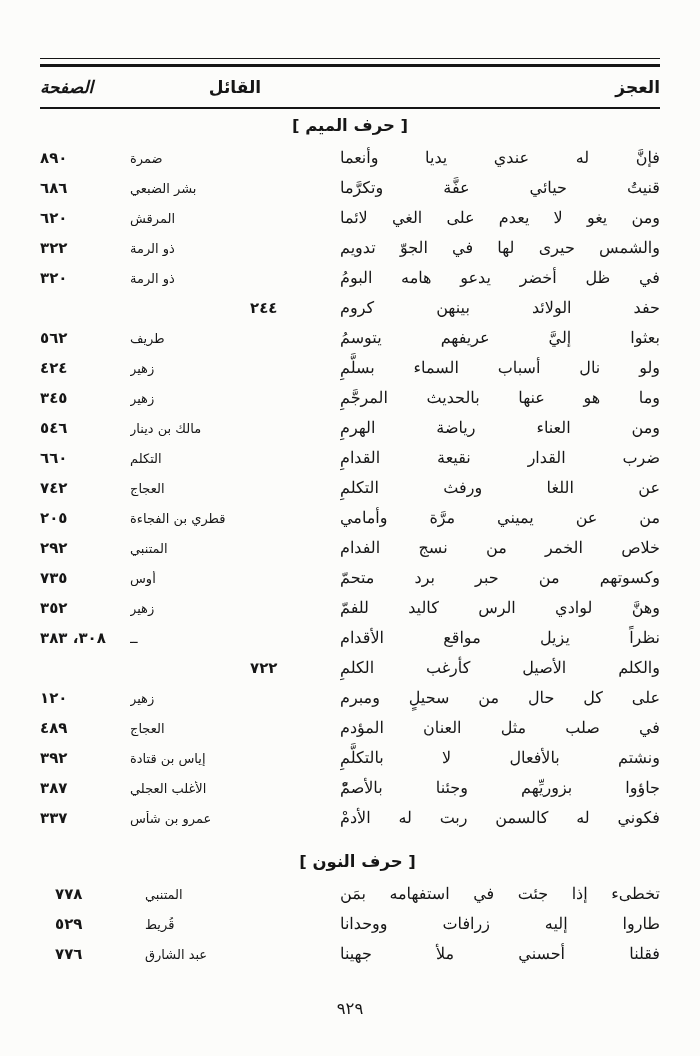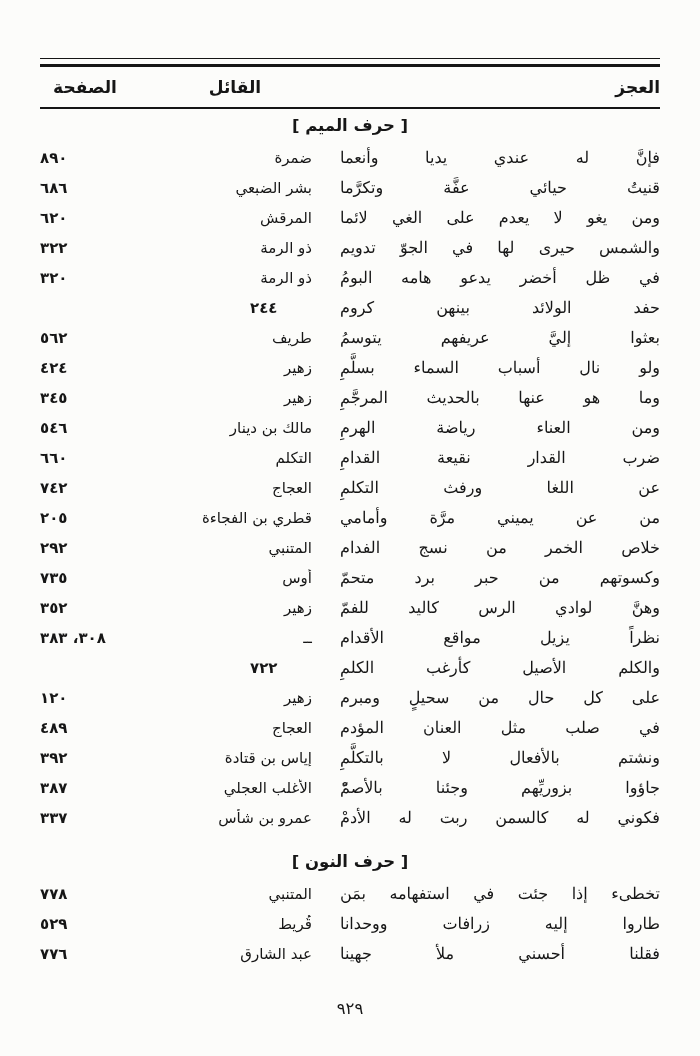--- a/index.html
+++ b/index.html
@@ -23,35 +23,35 @@
   .rule-single{border-top:2.5px solid #151515;}
   .table-header{
     display:flex;align-items:center;height:40px;
   }
   .hdr{font-weight:bold;font-size:17px;}
   .c-verse{flex:0 0 320px;}
   .c-poet{flex:1 1 auto;min-width:0;}
   .c-page{flex:0 0 90px;}
   .table-header .c-verse{text-align:right;}
   .table-header .c-poet{text-align:center;}
-  .table-header .c-page{text-align:center;}
+  .table-header .c-page{text-align:left;font-style:italic;}
   .section-title{
     text-align:center;font-weight:bold;font-size:16.5px;
     height:34px;line-height:34px;
   }
-  .section-nun{margin-top:12px;}
+  .section-nun{margin-top:12px;margin-left:15px;}
   .row{display:flex;align-items:center;height:30px;}
   .row .c-verse{
     font-size:16px;line-height:30px;
     text-align:justify;text-align-last:justify;
     overflow:hidden;
     font-family:Liberation Serif, serif;
   }
   .row .c-poet{
-    font-size:15px;text-align:right;padding-right:28px;
+    font-size:13px;text-align:left;padding-right:56px;
     white-space:nowrap;overflow:hidden;
   }
   .row .c-page{
     font-size:15px;font-weight:bold;text-align:left;
     white-space:nowrap;
   }
   .footer{
     text-align:center;font-size:16.5px;font-weight:normal;
     margin-top:30px;
   }

